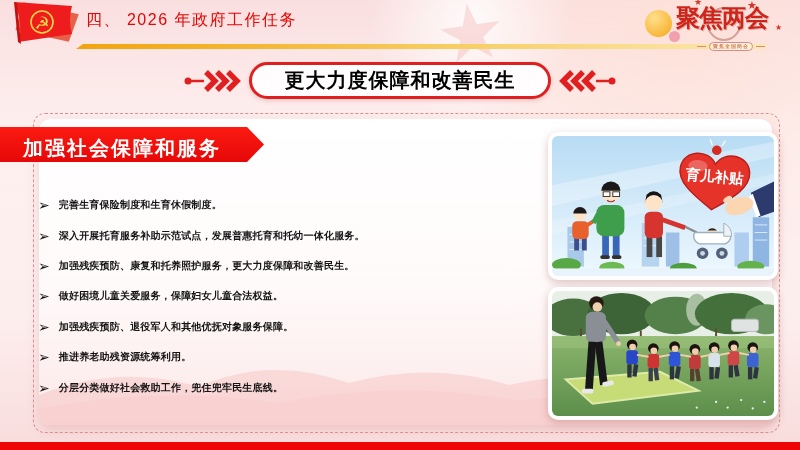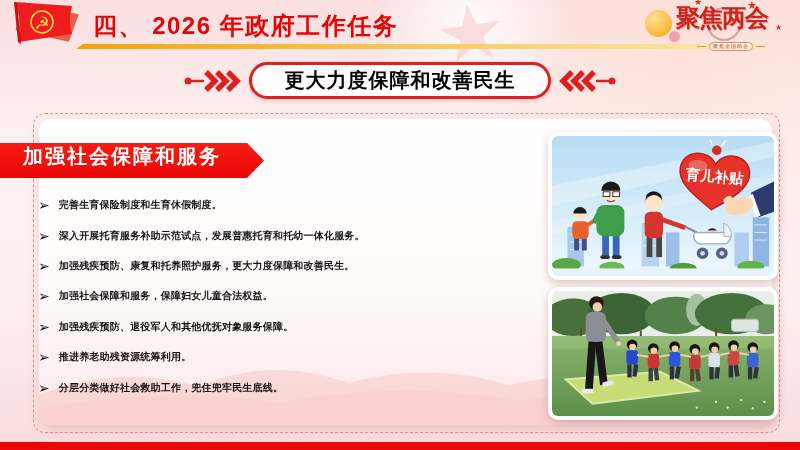--- a/index.html
+++ b/index.html
@@ -8,21 +8,21 @@
     font-family:"Liberation Sans","DejaVu Sans",sans-serif;
     background:
       radial-gradient(circle at 59% 4%, rgba(255,255,255,.85) 0%, rgba(255,255,255,0) 16%),
       radial-gradient(circle at 85% 10%, rgba(255,225,215,.7) 0%, rgba(255,225,215,0) 30%),
       linear-gradient(180deg,#fadfdf 0%,#fdf0ef 30%,#fdeeee 70%,#f9dcdc 100%);
   }
   .bg-star{position:absolute;left:436px;top:-6px;font-size:78px;color:rgba(240,150,150,.28);
     transform:rotate(-8deg);line-height:1;}
   
   .flag-icon{position:absolute;left:8px;top:0px;width:76px;height:54px;}
-  .page-title{position:absolute;left:93px;top:10px;font-size:24px;font-weight:700;
+  .page-title{position:absolute;left:86px;top:10px;font-size:16px;font-weight:400;
     color:#e60404;letter-spacing:1.5px;white-space:nowrap;}
   .gold-line{position:absolute;left:76px;top:44px;width:690px;height:5px;
     background:linear-gradient(90deg,#f2a30c 0%,#f7ce62 55%,#fbe9b4 100%);
     clip-path:polygon(7px 0,100% 0,100% 100%,0 100%);}
   
   .ball-orange{position:absolute;left:645px;top:10px;width:27px;height:27px;border-radius:50%;
     background:radial-gradient(circle at 35% 30%,#ffe08a,#f6a20a);opacity:.95;}
   .ball-pink{position:absolute;left:669px;top:31px;width:11px;height:11px;border-radius:50%;
     background:#f2a0ae;}
   .logo-seal{position:absolute;left:707px;top:7px;width:30px;height:30px;border-radius:50%;
@@ -49,24 +49,24 @@
     border-radius:19px;display:flex;align-items:center;justify-content:center;
     box-shadow:0 2px 4px rgba(190,60,60,.2);}
   .banner-pill span{font-size:20px;font-weight:900;color:#000000;letter-spacing:1px;}
   
   .card-outline{position:absolute;left:33px;top:113px;width:745px;height:318px;
     border:1px dashed #e09090;border-radius:12px;}
   .card{position:absolute;left:39px;top:119px;width:733px;height:306px;border-radius:12px;
     background:linear-gradient(180deg,#ffffff 0%,#fffafa 55%,#fce8e8 100%);
     box-shadow:0 5px 12px rgba(205,120,120,.25);overflow:hidden;}
   .mountains{position:absolute;left:0;bottom:0;width:100%;height:90px;}
-  .section-label{position:absolute;left:0;top:143px;width:264px;height:35px;z-index:5;
+  .section-label{position:absolute;left:0;top:127px;width:264px;height:35px;z-index:5;
     background:linear-gradient(180deg,#fb1b12,#e60808);
     clip-path:polygon(0 0,calc(100% - 17px) 0,100% 50%,calc(100% - 17px) 100%,0 100%);
-    display:flex;align-items:flex-start;justify-content:center;
+    display:flex;align-items:flex-end;justify-content:center;
     box-shadow:0 3px 5px rgba(180,30,30,.35);}
   .section-label span{color:#fff;font-size:20px;font-weight:900;letter-spacing:2px;
     padding-right:20px;}
   .bullet-list{position:absolute;left:38px;top:190px;width:520px;margin:0;padding:0;
     list-style:none;z-index:4;}
   .bullet-list li{display:flex;align-items:center;height:30.4px;white-space:nowrap;}
   .bullet-list .marker{font-size:14px;color:#111;margin-right:9px;flex:0 0 auto;}
   .bullet-list .txt{font-size:10px;font-weight:700;color:#141414;letter-spacing:.2px;}
   
   .pic{position:absolute;left:548px;width:230px;box-sizing:border-box;border:4px solid #fff;
@@ -146,21 +146,21 @@
     <li>
       <span class="marker">➢</span>
       <span class="txt">深入开展托育服务补助示范试点，发展普惠托育和托幼一体化服务。</span>
       </li>
     <li>
       <span class="marker">➢</span>
       <span class="txt">加强残疾预防、康复和托养照护服务，更大力度保障和改善民生。</span>
       </li>
     <li>
       <span class="marker">➢</span>
-      <span class="txt">加强社会保障和服务，保障妇女儿童合法权益。</span>
+      <span class="txt">做好困境儿童关爱服务，保障妇女儿童合法权益。</span>
       </li>
     <li>
       <span class="marker">➢</span>
       <span class="txt">加强残疾预防、退役军人和其他优抚对象服务保障。</span>
       </li>
     <li>
       <span class="marker">➢</span>
       <span class="txt">推进养老助残资源统筹利用。</span>
       </li>
     <li>

